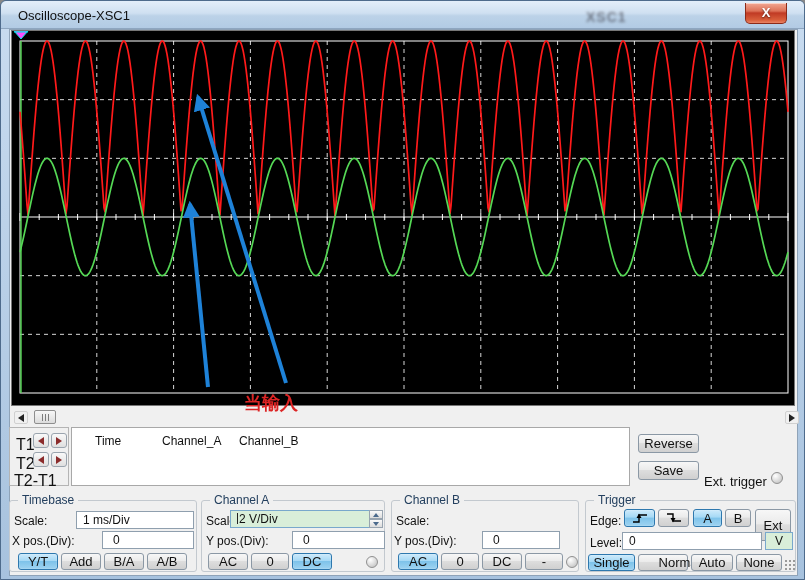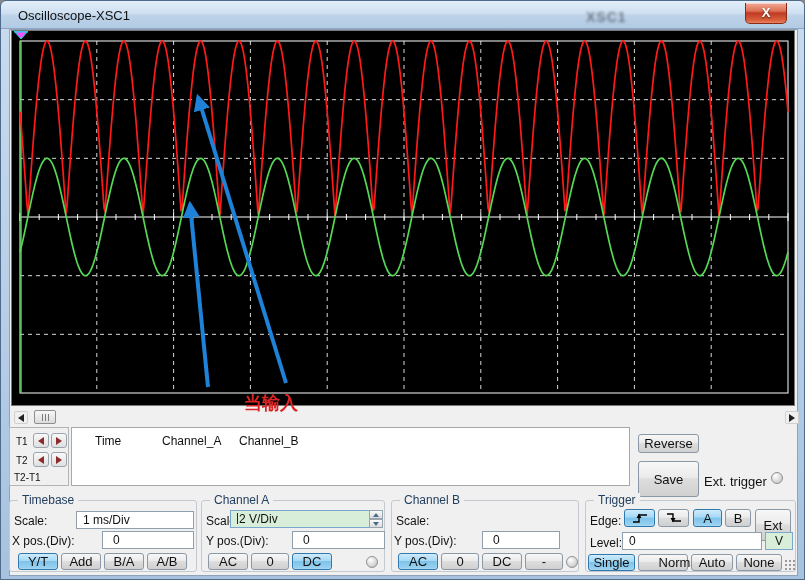--- a/index.html
+++ b/index.html
@@ -34,21 +34,21 @@
   .anno1{left:235px;top:365px;}
   .anno2{left:233px;top:384px;}
   
   .sb-btn{position:absolute;width:14px;height:13px;display:flex;align-items:center;justify-content:center;background:#f0f0f0;border:1px solid #d0d0d0;border-radius:2px;cursor:pointer;}
   .tri-left{width:0;height:0;border-top:4px solid transparent;border-bottom:4px solid transparent;border-right:6px solid #222;}
   .tri-right{width:0;height:0;border-top:4px solid transparent;border-bottom:4px solid transparent;border-left:6px solid #222;}
   .sb-thumb{position:absolute;left:25px;top:381px;width:22px;height:14px;background:linear-gradient(180deg,#f7f7f7,#dcdcdc);border:1px solid #8e8e8e;border-radius:2px;display:flex;align-items:center;justify-content:center;gap:2px;cursor:pointer;}
   .sb-thumb i{display:block;width:1px;height:7px;background:#7d7d7d;}
   
   .tbox{position:absolute;left:0px;top:398px;width:60px;height:59px;border:1px solid #b4b4b4;background:#f0f0f0;}
-  .trow-label{position:absolute;font-size:10px;color:#111;}
+  .trow-label{position:absolute;font-size:16px;color:#111;}
   .tbtn{position:absolute;width:16px;height:15px;background:linear-gradient(180deg,#f9f9f9,#dfdfdf);border:1px solid #9aa4ae;border-radius:3px;display:flex;align-items:center;justify-content:center;cursor:pointer;}
   .arr-l{width:0;height:0;border-top:4px solid transparent;border-bottom:4px solid transparent;border-right:6px solid #8b2b2b;}
   .arr-r{width:0;height:0;border-top:4px solid transparent;border-bottom:4px solid transparent;border-left:6px solid #8b2b2b;}
   
   .readout{position:absolute;left:62px;top:398px;width:559px;height:59px;background:#fff;border:1px solid #a8a8a8;}
   .readout .hdr{position:absolute;top:6px;font-size:12px;color:#111;}
   
   .btn{
     background:linear-gradient(180deg,#f7f7f7 0%,#ebebeb 45%,#dddddd 50%,#d0d0d0 100%);
     border:1px solid #8b98a5;border-radius:3px;font-family:"Liberation Sans",sans-serif;
@@ -199,21 +199,21 @@
       <span class="trow-label" style="left:4px;top:44px;">T2-T1</span>
     </div>
 
     <div class="readout">
       <span class="hdr" style="left:23px;">Time</span>
       <span class="hdr" style="left:90px;">Channel_A</span>
       <span class="hdr" style="left:167px;">Channel_B</span>
     </div>
 
     <button class="btn" style="left:629px;top:405px;width:61px;height:19px;">Reverse</button>
-    <button class="btn" style="left:629px;top:432px;width:61px;height:36px;">Save</button>
+    <button class="btn" style="left:629px;top:432px;width:61px;height:19px;">Save</button>
     <span class="extlbl" style="left:695px;top:445px;">Ext. trigger</span>
     <span class="ind" style="left:762px;top:443px;"></span>
 
     <div class="group" style="left:0px;top:471px;width:188px;height:72px;">
       <span class="glabel">Timebase</span>
       <span class="flabel" style="left:4px;top:13px;">Scale:</span>
       <div class="tb" style="left:66px;top:10px;width:118px;">1 ms/Div</div>
       <span class="flabel" style="left:2px;top:33px;">X pos.(Div):</span>
       <div class="tb" style="left:92px;top:30px;width:92px;padding-left:10px;">0</div>
       <button class="btn sel" style="left:8px;top:52px;width:40px;height:17px;">Y/T</button>

